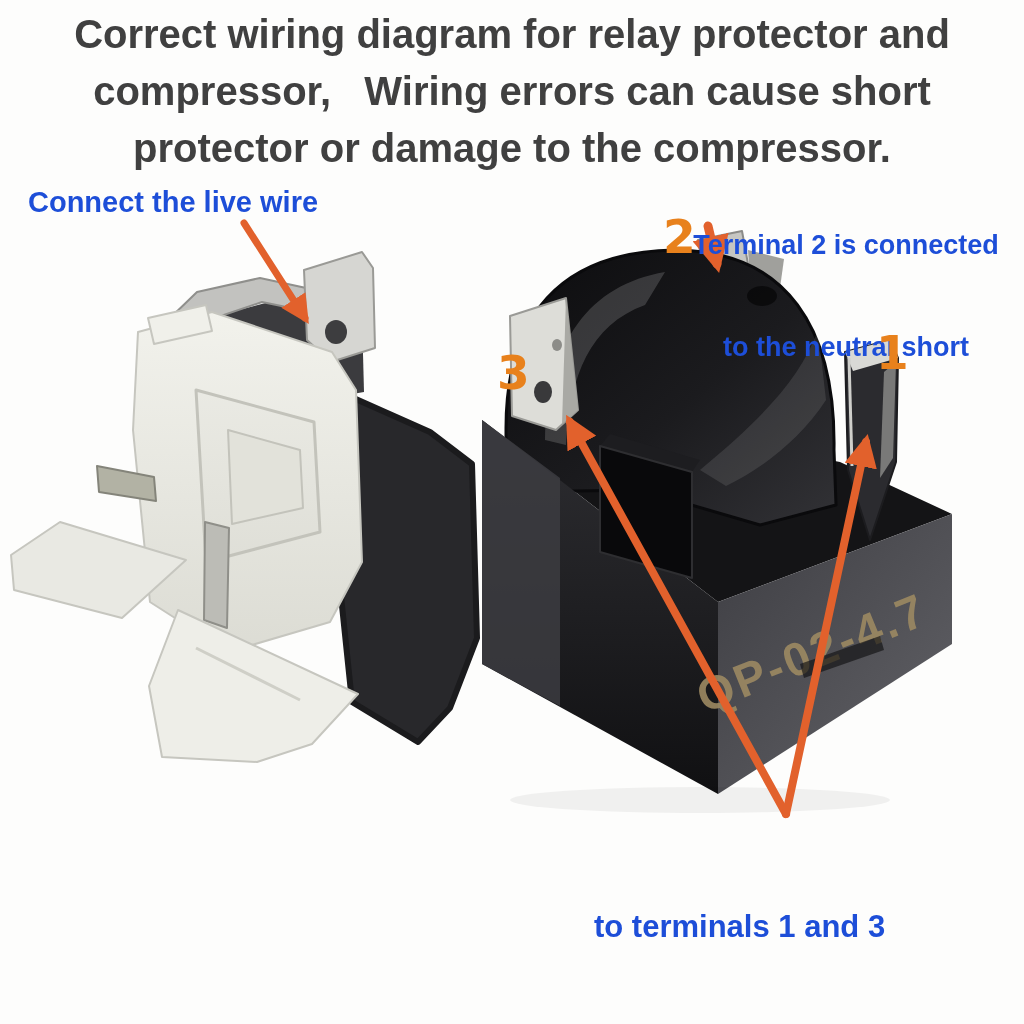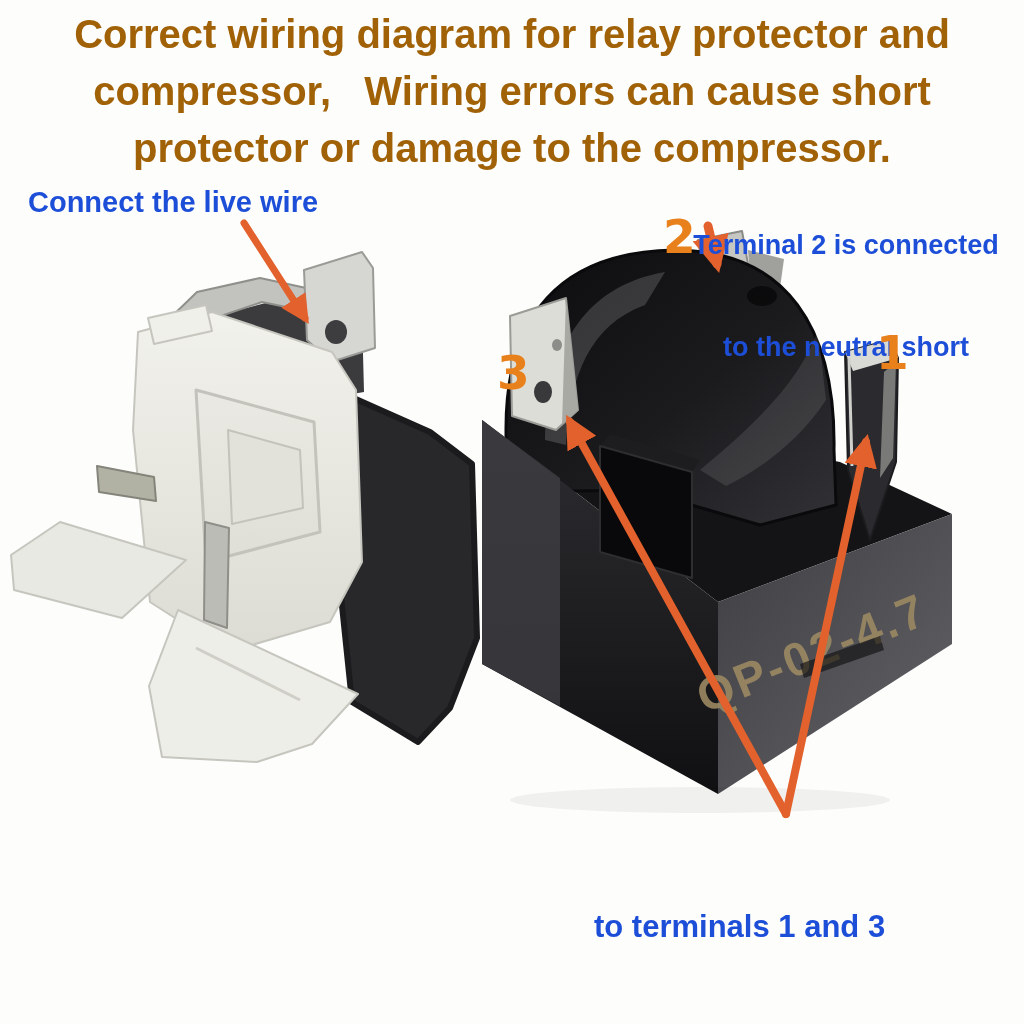--- a/index.html
+++ b/index.html
@@ -5,21 +5,21 @@
   html,body{margin:0;padding:0;}
   body{
     width:1024px;height:1024px;position:relative;overflow:hidden;
     background:#fdfdfc;
     font-family:"Liberation Sans","DejaVu Sans",sans-serif;
   }
   .abs{position:absolute;}
   
   .title{
     left:0;top:6px;width:1024px;text-align:center;
-    color:#a16207;font-weight:700;font-size:40px;line-height:57px;
+    color:#404040;font-weight:700;font-size:40px;line-height:57px;
     letter-spacing:0px;
   }
   .title-line{white-space:pre;}
   
   .red-label{
     color:#1d4ed8;font-weight:700;white-space:pre;
   }
   #label-live-wire{left:28px;top:186px;font-size:29px;}
   #label-terminal2{left:676px;top:160px;width:340px;text-align:center;font-size:27px;line-height:34px;}
   #label-capacitors{left:594px;top:832px;font-size:31px;line-height:38px;}

